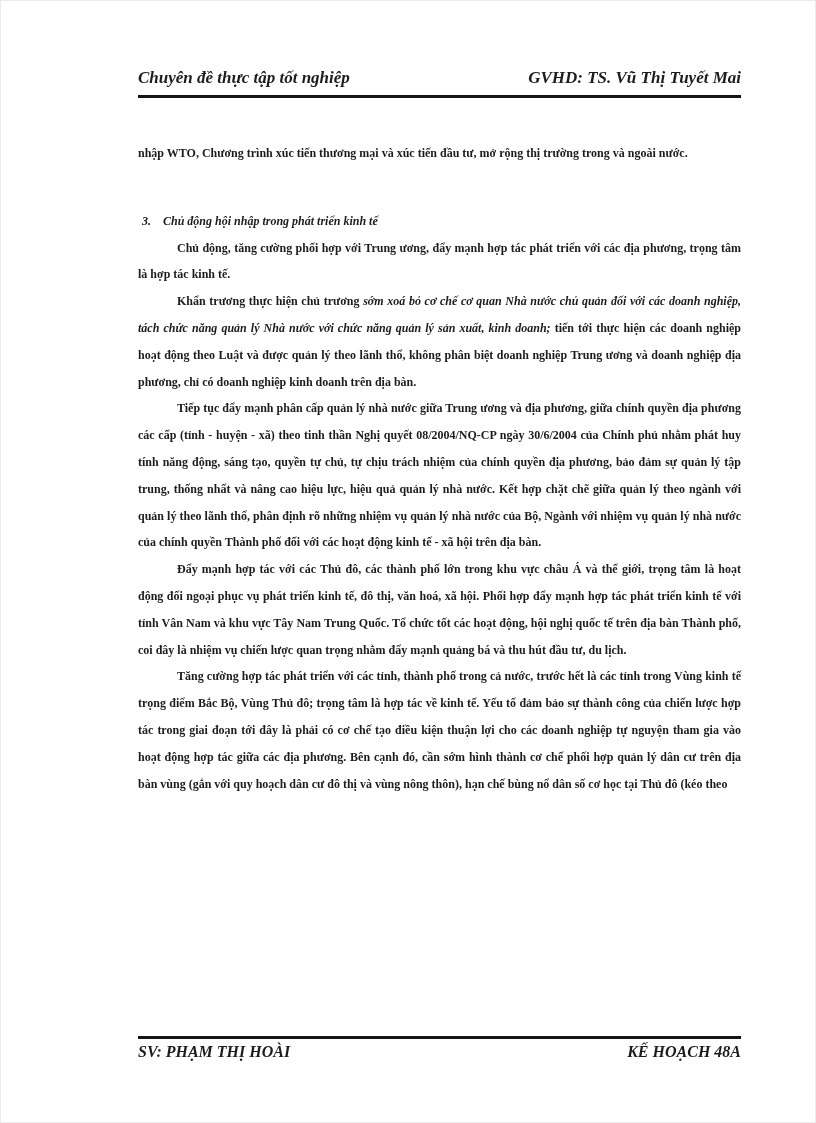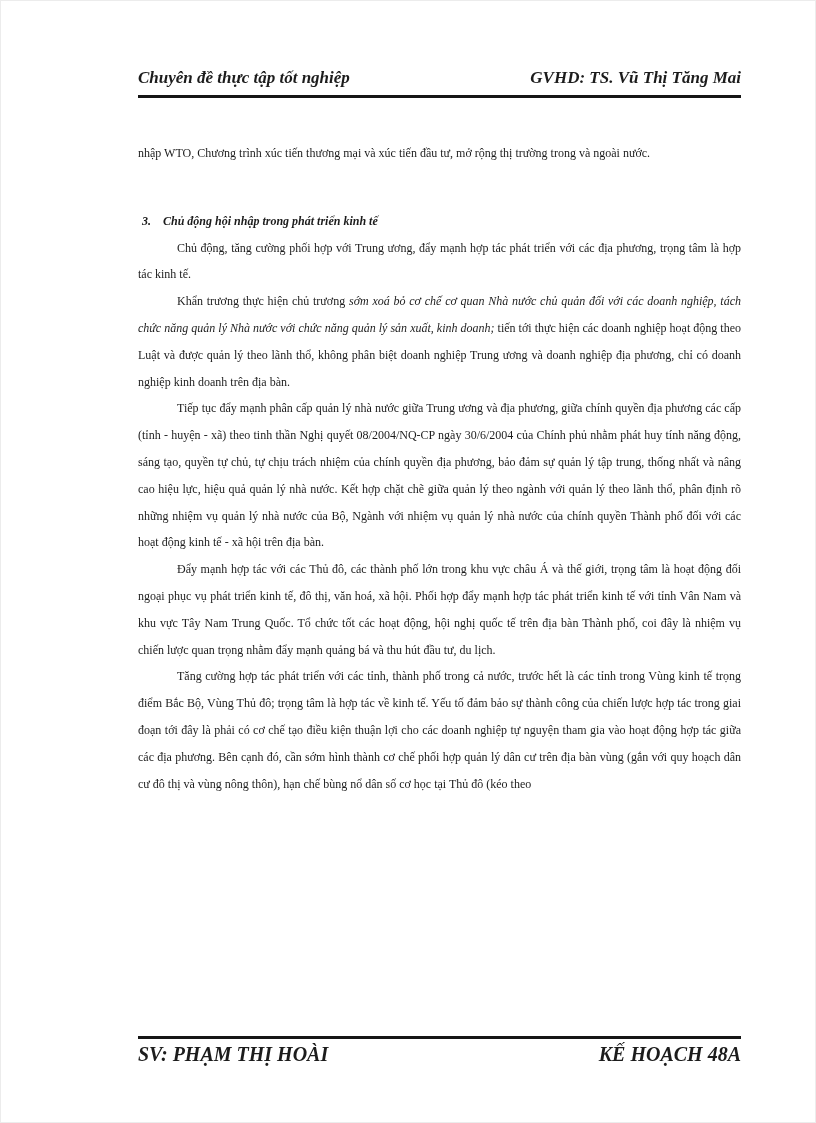--- a/index.html
+++ b/index.html
@@ -1,15 +1,15 @@
 <!DOCTYPE html>
 <html lang="vi"><head>
 <meta charset="utf-8">
 <style>
-  * { box-sizing: border-box; }
+  * { box-sizing: border-box; font-weight: bold; }
   html, body { margin: 0; padding: 0; background: #ffffff; }
   .page {
     position: relative;
     width: 816px;
     height: 1123px;
     background: #ffffff;
     font-family: "Liberation Serif", "DejaVu Serif", serif;
     color: #1c1c1c;
     overflow: hidden;
     border: 1px solid #ececec;
@@ -52,34 +52,34 @@
   .h-num { display: inline-block; min-width: 23px; font-style: italic; }
   .i { font-style: italic; }
   .page-footer {
     position: absolute;
     left: 137px;
     width: 603px;
     top: 1042px;
     display: flex;
     justify-content: space-between;
     align-items: baseline;
-    font-size: 20px;
+    font-size: 16px;
     font-weight: 700;
     font-style: italic;
     white-space: nowrap;
   }
 </style>
 </head>
 <body>
 
 <div class="page">
 
   <header class="page-header">
     <span class="hdr-left">Chuyên đề thực tập tốt nghiệp</span>
-    <span class="hdr-right">GVHD: TS. Vũ Thị Tăng Mai</span>
+    <span class="hdr-right">GVHD: TS. Vũ Thị Tuyết Mai</span>
   </header>
   <div class="rule header-rule"></div>
 
   <main class="page-body">
 
     <p class="para no-indent"><span>nhập WTO, Chương trình xúc tiến thương mại và xúc tiến đầu tư, mở rộng thị trường trong và ngoài nước.</span></p>
 
     <p class="para heading"><span class="h-num">3.</span><span class="h-text">Chủ động hội nhập trong phát triển kinh tế</span></p>
 
     <p class="para"><span>Chủ động, tăng cường phối hợp với Trung ương, đẩy mạnh hợp tác phát triển với các địa phương, trọng tâm là hợp tác kinh tế.</span></p>

